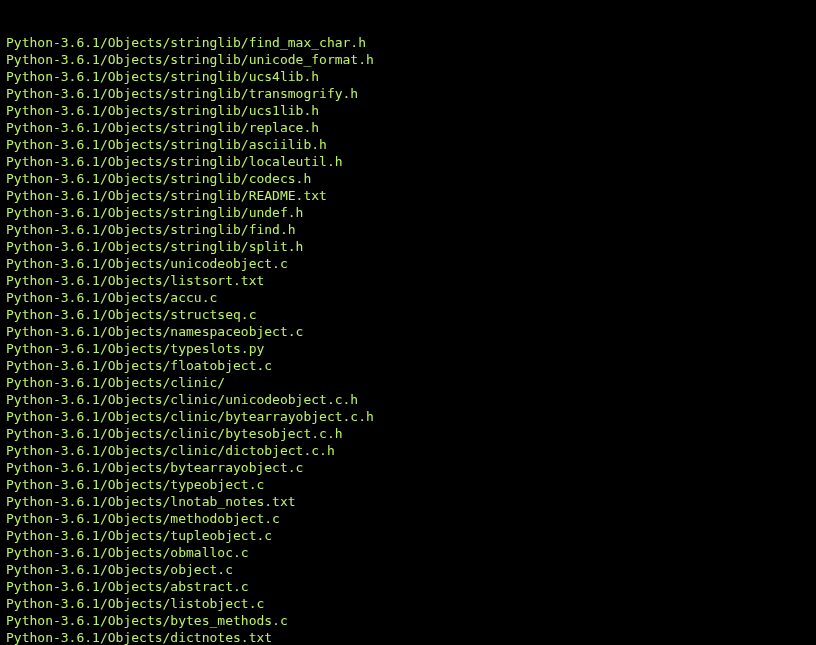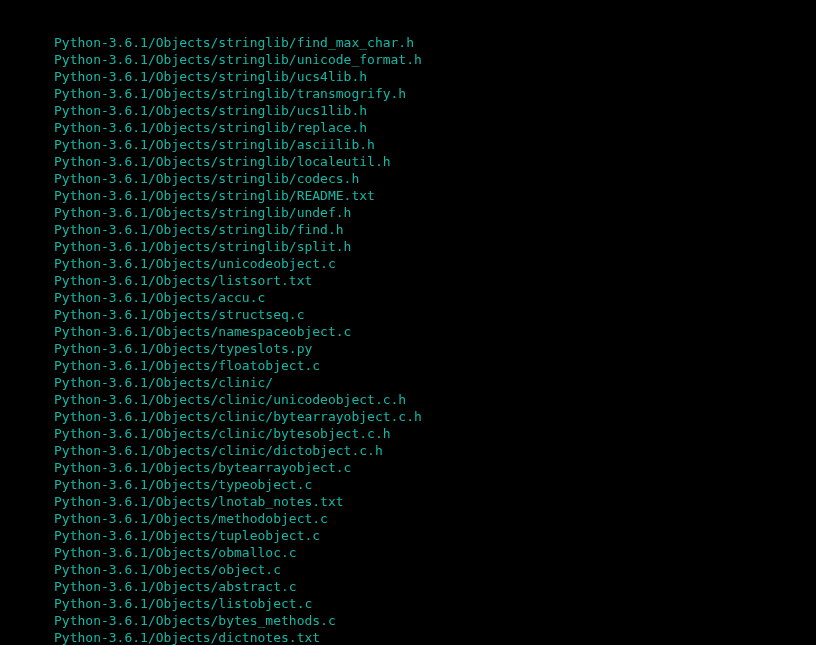--- a/index.html
+++ b/index.html
@@ -15,23 +15,22 @@
       padding: 0 6px;
       width: 816px;
       height: 645px;
       overflow: hidden;
       color: #00ff00;
     }
     .terminal {
       white-space: pre;
     }
     .output-line {
-      color: #14b8a6;
+      color: #bef264;
       display: block;
-      margin-left: 48px;
     }
   </style>
 </head>
 <body>
 
 <div class="terminal">
   <div id="output-container"><span class="output-line">Python-3.6.1/Objects/stringlib/find_max_char.h</span><span class="output-line">Python-3.6.1/Objects/stringlib/unicode_format.h</span><span class="output-line">Python-3.6.1/Objects/stringlib/ucs4lib.h</span><span class="output-line">Python-3.6.1/Objects/stringlib/transmogrify.h</span><span class="output-line">Python-3.6.1/Objects/stringlib/ucs1lib.h</span><span class="output-line">Python-3.6.1/Objects/stringlib/replace.h</span><span class="output-line">Python-3.6.1/Objects/stringlib/asciilib.h</span><span class="output-line">Python-3.6.1/Objects/stringlib/localeutil.h</span><span class="output-line">Python-3.6.1/Objects/stringlib/codecs.h</span><span class="output-line">Python-3.6.1/Objects/stringlib/README.txt</span><span class="output-line">Python-3.6.1/Objects/stringlib/undef.h</span><span class="output-line">Python-3.6.1/Objects/stringlib/find.h</span><span class="output-line">Python-3.6.1/Objects/stringlib/split.h</span><span class="output-line">Python-3.6.1/Objects/unicodeobject.c</span><span class="output-line">Python-3.6.1/Objects/listsort.txt</span><span class="output-line">Python-3.6.1/Objects/accu.c</span><span class="output-line">Python-3.6.1/Objects/structseq.c</span><span class="output-line">Python-3.6.1/Objects/namespaceobject.c</span><span class="output-line">Python-3.6.1/Objects/typeslots.py</span><span class="output-line">Python-3.6.1/Objects/floatobject.c</span><span class="output-line">Python-3.6.1/Objects/clinic/</span><span class="output-line">Python-3.6.1/Objects/clinic/unicodeobject.c.h</span><span class="output-line">Python-3.6.1/Objects/clinic/bytearrayobject.c.h</span><span class="output-line">Python-3.6.1/Objects/clinic/bytesobject.c.h</span><span class="output-line">Python-3.6.1/Objects/clinic/dictobject.c.h</span><span class="output-line">Python-3.6.1/Objects/bytearrayobject.c</span><span class="output-line">Python-3.6.1/Objects/typeobject.c</span><span class="output-line">Python-3.6.1/Objects/lnotab_notes.txt</span><span class="output-line">Python-3.6.1/Objects/methodobject.c</span><span class="output-line">Python-3.6.1/Objects/tupleobject.c</span><span class="output-line">Python-3.6.1/Objects/obmalloc.c</span><span class="output-line">Python-3.6.1/Objects/object.c</span><span class="output-line">Python-3.6.1/Objects/abstract.c</span><span class="output-line">Python-3.6.1/Objects/listobject.c</span><span class="output-line">Python-3.6.1/Objects/bytes_methods.c</span><span class="output-line">Python-3.6.1/Objects/dictnotes.txt</span></div>
 </div>
 
 </body></html>

